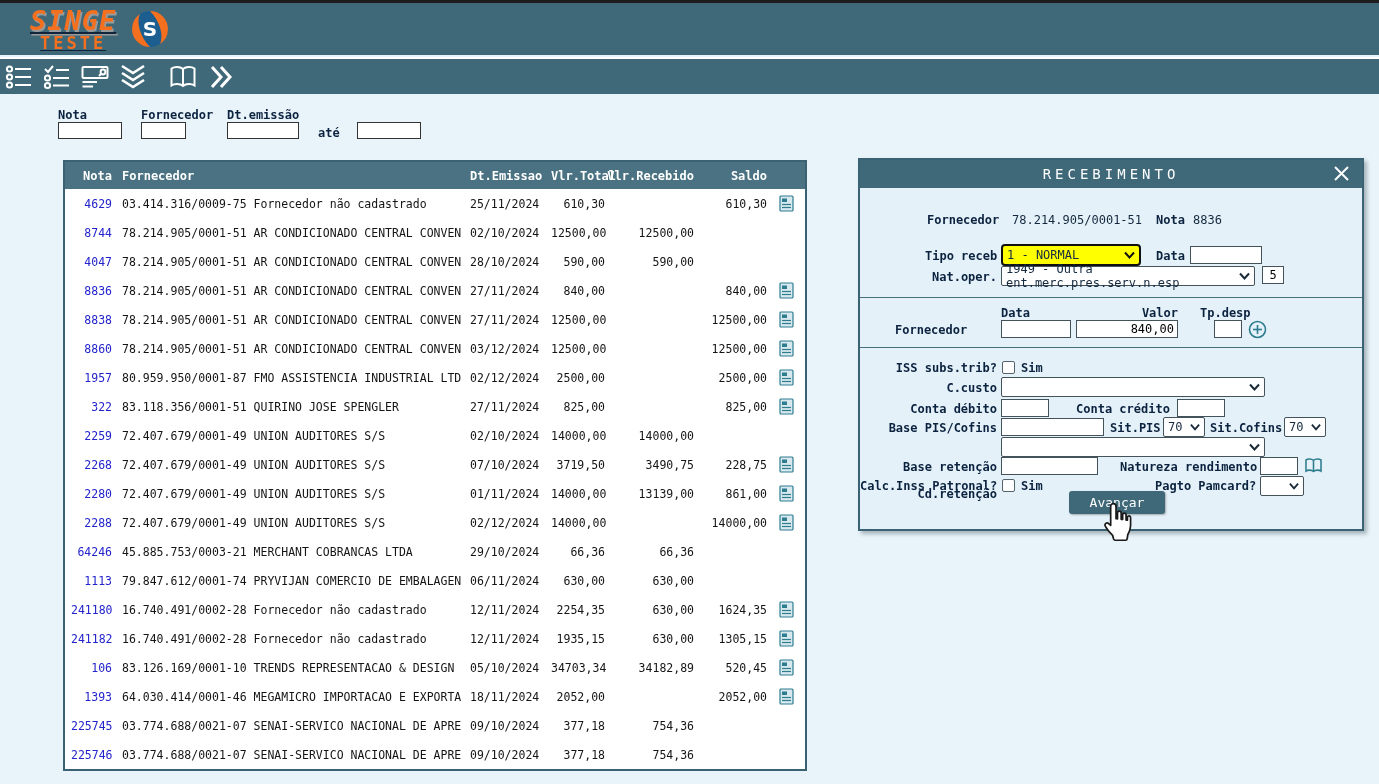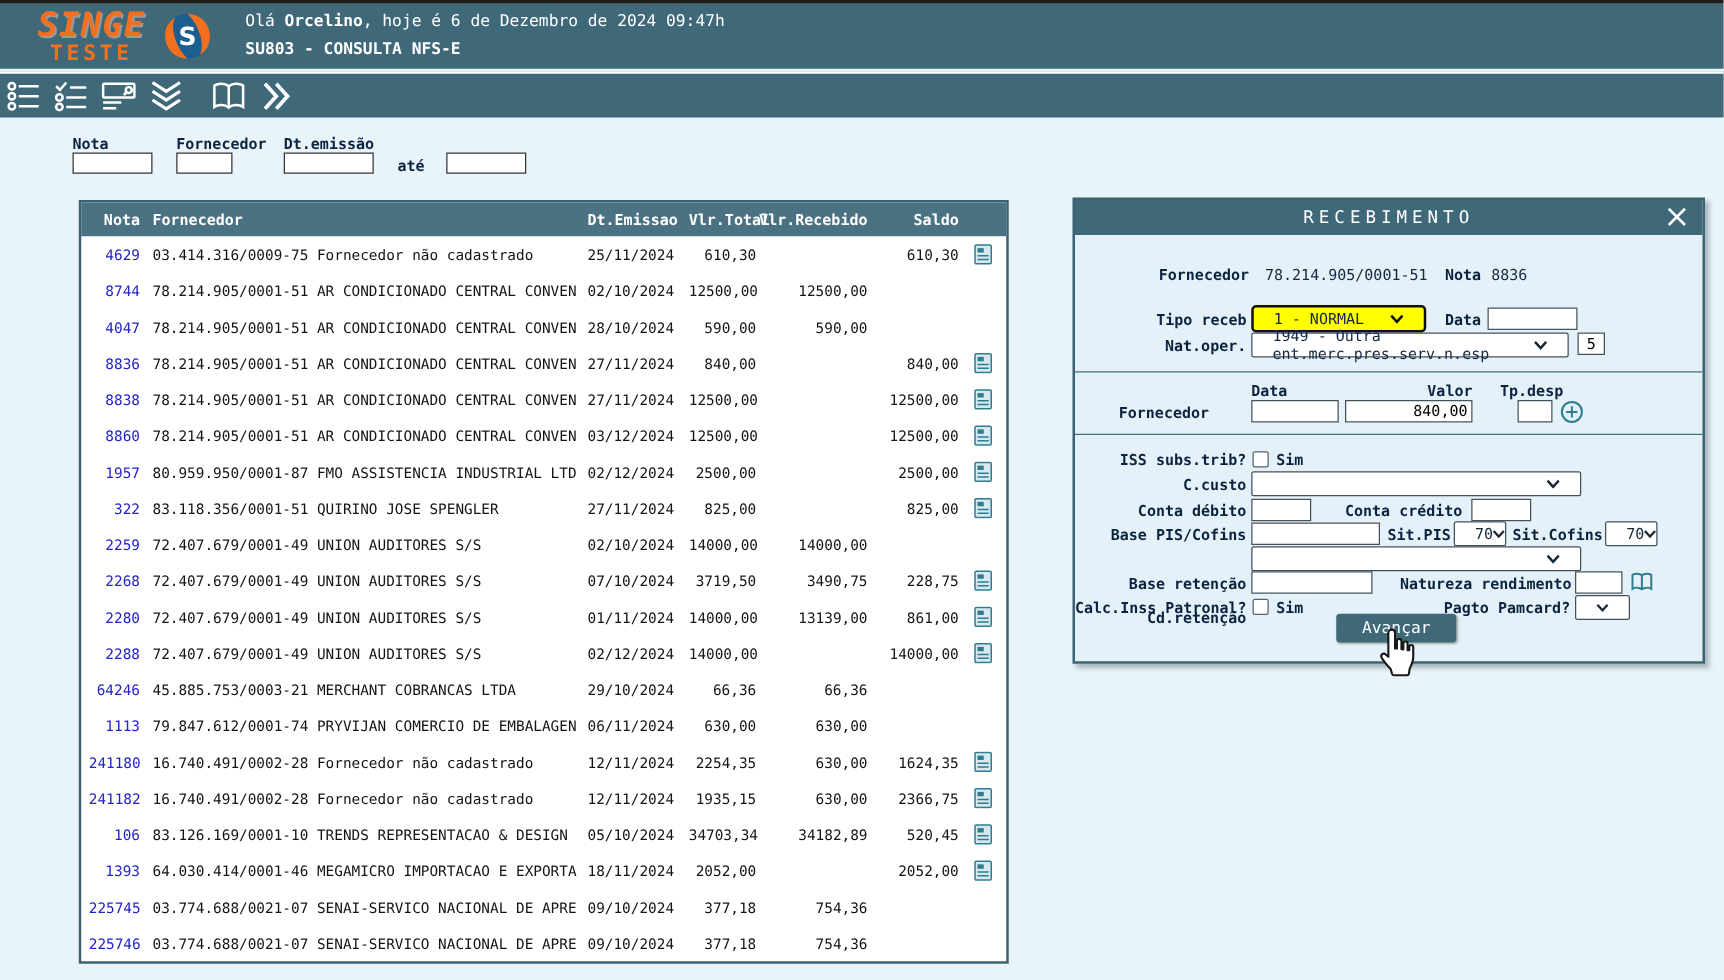--- a/index.html
+++ b/index.html
@@ -7,21 +7,21 @@
   body {
     font-family:"DejaVu Sans Mono","Liberation Mono",monospace;
     background:#e9f4fa; overflow:hidden; position:relative;
     color:#10253c;
   }
   .top-strip { position:absolute; left:0; top:0; width:1379px; height:3px; background:#1d1d1d; }
   .header {
     position:absolute; left:0; top:3px; width:1379px; height:52px;
     background:#3f6979; display:flex; align-items:center;
   }
-  .logo-block { margin-left:30px; text-align:center; line-height:1; }
+  .logo-block { margin-left:30px; text-align:center; line-height:1;text-decoration:underline; }
   .logo-main {
     font-style:italic; font-weight:bold; font-size:27px; letter-spacing:1px;
     color:#f4701f; text-shadow:1.5px 1.5px 0 #9a9a9a;
   }
   .logo-sub { font-weight:bold; font-size:17px; color:#f4701f; letter-spacing:3px; margin-top:1px; }
   .logo-sphere { margin-left:14px; }
   .greeting-block { margin-left:26px; color:#ffffff; font-size:13px; line-height:1.7; }
   .greeting-name, .screen-title { font-weight:bold; }
 
   .toolbar {
@@ -77,21 +77,21 @@
   .panel-close { position:absolute; right:12px; top:5px; cursor:pointer; line-height:0; }
   .p-abs { position:absolute; font-size:12px; }
   .p-label { font-weight:bold; color:#0c2340; white-space:nowrap; }
   .p-val { color:#15293f; }
   .p-input {
     position:absolute; border:1px solid #44525c; background:#fff; height:18px;
     font-family:inherit; font-size:12px; padding:0 3px;
   }
   .sel {
     position:absolute; border:1px solid #44525c; background:#fff; height:20px;
-    display:flex; align-items:center; font-size:12px; padding:0 16px; cursor:pointer;
+    display:flex; align-items:center; font-size:12px; padding:0 4px; cursor:pointer;
     border-radius:2px; color:#15293f;
   }
   .sel .chev { margin-left:auto; display:flex; align-items:center; }
   .sel-yellow {
     background:#ffff00; border:2px solid #101010; border-radius:4px; height:22px; font-weight:normal;
   }
   .hline { position:absolute; left:0; width:502px; height:0; border-top:1px solid #47707f; }
   .chk {
     position:absolute; width:13px; height:13px; background:#fff; border:1px solid #55636d;
     border-radius:2px; cursor:pointer;
@@ -114,24 +114,20 @@
     <div class="logo-main">SINGE</div>
     <div class="logo-sub">TESTE</div>
   </div>
   <div class="logo-sphere">
     <svg width="40" height="40" viewBox="0 0 40 40">
       <circle cx="20" cy="20" r="18" fill="#1c5e8f"></circle>
       <path d="M20 2 a18 18 0 0 1 18 18 a18 18 0 0 1 -8 15 C34 27 30 12 20 2 Z" fill="#f4701f"></path>
       <path d="M20 38 a18 18 0 0 1 -18 -18 a18 18 0 0 1 8 -15 C6 13 10 28 20 38 Z" fill="#f4701f"></path>
       <text x="20" y="27" text-anchor="middle" font-size="20" font-weight="bold" fill="#ffffff" font-family="DejaVu Sans, sans-serif">S</text>
     </svg>
-  </div>
-  <div class="greeting-block">
-    <div><span>Olá </span><span class="greeting-name">Orcelino</span><span>, hoje é 6 de Dezembro de 2024 09:47h</span></div>
-    <div class="screen-title">SU803 - CONSULTA NFS-E</div>
   </div>
 </div>
 
 <div class="toolbar">
   <div class="tool-btn">
     <svg width="28" height="26" viewBox="0 0 28 26" fill="none" stroke="#ffffff" stroke-width="2">
       <circle cx="4.5" cy="5" r="2.6"></circle>
         <circle cx="4.5" cy="13" r="2.6"></circle>
         <circle cx="4.5" cy="21" r="2.6"></circle>
       <line x1="10" y1="5" x2="26" y2="5"></line>
@@ -472,21 +468,21 @@
     </div>
   </div>
 
   <div class="t-row">
     <div class="c-nota">241182</div>
     <div></div>
     <div class="c-forn">16.740.491/0002-28 Fornecedor não cadastrado</div>
     <div class="c-dt">12/11/2024</div>
     <div class="c-right">1935,15</div>
     <div class="c-right">630,00</div>
-    <div class="c-right">2366,75</div>
+    <div class="c-right">1305,15</div>
     <div class="c-icon">
       <svg width="15" height="17" viewBox="0 0 15 17" fill="#d7e8ee" stroke="#2e7d8f" stroke-width="1.2">
         <rect x="1" y="1" width="13" height="15" rx="1"></rect>
         <rect x="3" y="3.5" width="5" height="3.5" fill="#2e7d8f" stroke="none"></rect>
         <line x1="3" y1="9.5" x2="12" y2="9.5"></line>
             <line x1="3" y1="12.5" x2="12" y2="12.5"></line>
       </svg>
     </div>
   </div>
 

